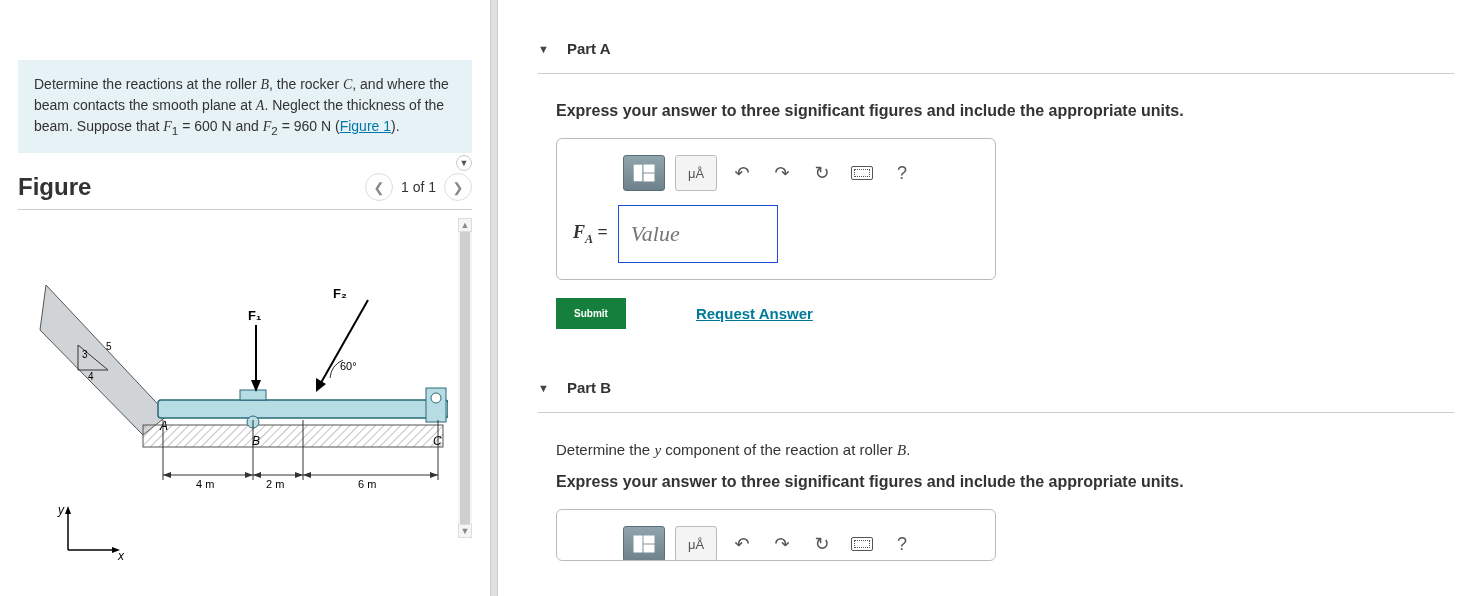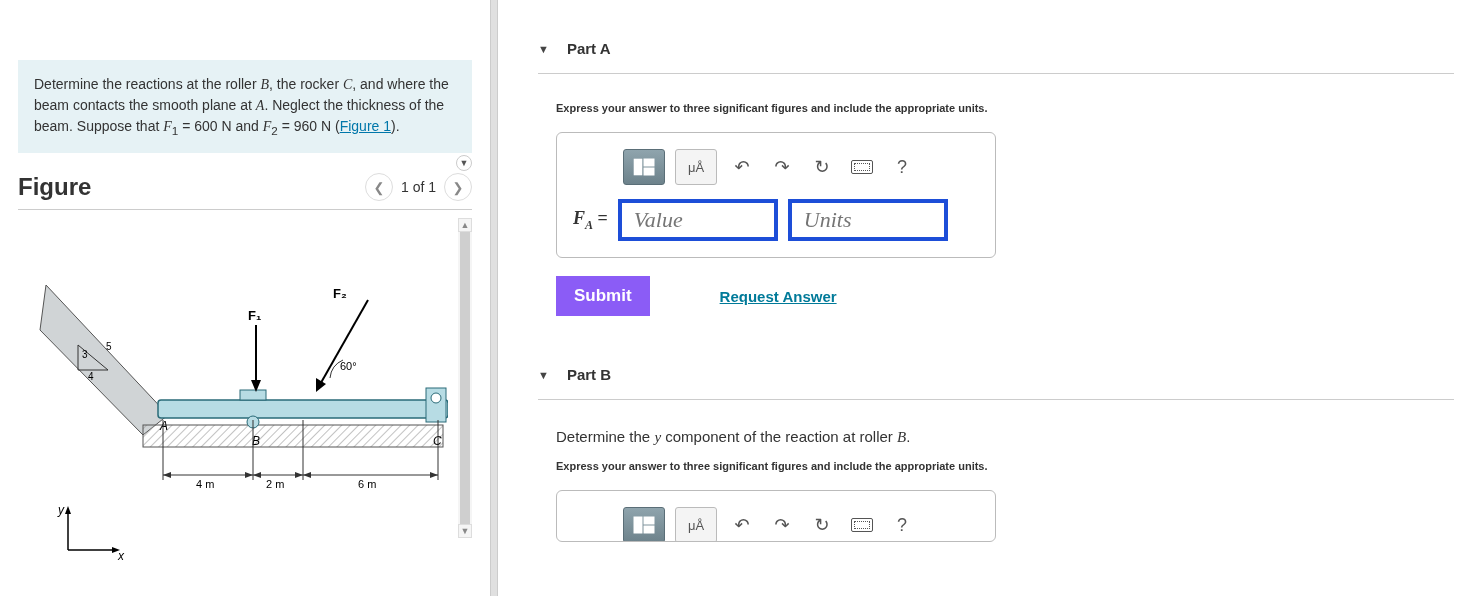--- a/index.html
+++ b/index.html
@@ -20,35 +20,35 @@
   .fig-scroll { position: absolute; right: 0; top: 8px; width: 14px; height: 320px; background: #f5f5f5; display:flex; flex-direction:column; }
   .fig-scroll .arrow { height: 14px; display:flex; align-items:center; justify-content:center; font-size:9px; color:#888; border:1px solid #ddd; }
   .fig-scroll .track { flex:1; background:#cfcfcf; margin:0 2px; }
   .fig-svg-wrap { position:absolute; left:20px; top:60px; }
   .collapse-btn { position:absolute; right:18px; top:155px; width:16px; height:16px; border:1px solid #ccc; border-radius:50%; background:#fff; font-size:9px; color:#555; display:flex; align-items:center; justify-content:center; }
   .part-header { display:flex; align-items:center; gap:18px; padding: 30px 0 16px 0; font-weight: bold; font-size: 15px; border-bottom: 1px solid #ccc; }
   .part-header .caret { font-size: 11px; color:#444; }
   .part-body { padding: 28px 0 20px 18px; }
   .prompt { margin-bottom: 14px; font-size: 15px; }
   .prompt .it { font-style: italic; font-family:'Times New Roman', serif; }
-  .instruct { font-weight: bold; margin-bottom: 18px; font-size: 11px; }
+  .instruct { font-weight: bold; margin-bottom: 18px; font-size: 16px; }
   .answer-box { border: 1px solid #bbb; border-radius: 6px; padding: 16px; display: inline-block; min-width: 440px; }
   .toolbar { display:flex; align-items:flex-start; gap:10px; margin-left: 50px; margin-bottom: 14px; }
   .tool { width: 42px; height: 36px; border:1px solid #bbb; border-radius:3px; background:#f4f4f4; display:flex; align-items:center; justify-content:center; color:#555; cursor:pointer; font-size:16px; }
   .tool.active { background: linear-gradient(#8fa4ad,#6d828b); color:#fff; border-color:#5a6e77; }
   .tool.text { font-size:13px; }
   .tool.plain { border:none; background:none; width:30px; font-size:18px; }
   .input-row { display:flex; align-items:center; gap:10px; }
   .var-label { font-family:'Times New Roman', serif; font-size: 18px; font-style:italic;font-weight:bold; }
   .var-label sub { font-size: 12px; font-style:italic; }
-  .field { border:4px solid #1d4ed8; height: 42px; font-family:'Times New Roman', serif; font-size: 22px; font-style:italic; color:#999; padding: 0 12px; background:#fff; }
+  .field { border:1px solid #1d4ed8; height: 58px; font-family:'Times New Roman', serif; font-size: 22px; font-style:italic; color:#999; padding: 0 12px; background:#fff; }
   .field.value { width: 160px; }
   .field.units { width: 160px; }
   .actions { margin-top: 18px; display:flex; align-items:center; gap: 22px; }
-  .submit-btn { background:#8b5cf6; color:#fff; border:none; padding: 10px 18px; font-size:17px; font-weight:bold; cursor:pointer; }
+  .submit-btn { background:#15803d; color:#fff; border:none; padding: 10px 18px; font-size:10px; font-weight:bold; cursor:pointer; }
   .request-link { color:#007a99; text-decoration:underline; font-weight:bold; font-size:15px; cursor:pointer;margin-left:48px; }
   .kbd-icon { border:1px solid #555; width:22px; height:14px; border-radius:2px; display:inline-block; position:relative;}
   .kbd-icon::after{content:""; position:absolute; left:2px; right:2px; top:2px; bottom:2px; border:1px dotted #555;}
 </style>
 </head>
 <body>
 
 <div class="left-panel">
   <div class="problem-box">
     <span>Determine the reactions at the roller </span><span class="it">B</span><span>, the rocker </span><span class="it">C</span><span>, and where the beam contacts the smooth plane at </span><span class="it">A</span><span>. Neglect the thickness of the beam. Suppose that </span><span class="it">F</span><sub>1</sub><span> = 600 N</span><span> and </span><span class="it">F</span><sub>2</sub><span> = 960 N</span><span> </span><span>(</span><a href="#">Figure 1</a><span>).</span>
@@ -167,21 +167,20 @@
         <div class="tool plain">
             <span class="kbd-icon"></span>
           </div>
         <div class="tool plain">
             <span>?</span>
           </div>
       </div>
       <div class="input-row">
         <span class="var-label"><span>F</span><sub>A</sub><span style="font-style:normal"> = </span></span>
         <input class="field value" placeholder="Value" style="">
-        <input class="field units" placeholder="Units" style="">
       </div>
     </div>
 
     <div class="actions">
       <button class="submit-btn">Submit</button>
       <a class="request-link">Request Answer</a>
     </div>
   </div>
 
   <div class="part-header">

